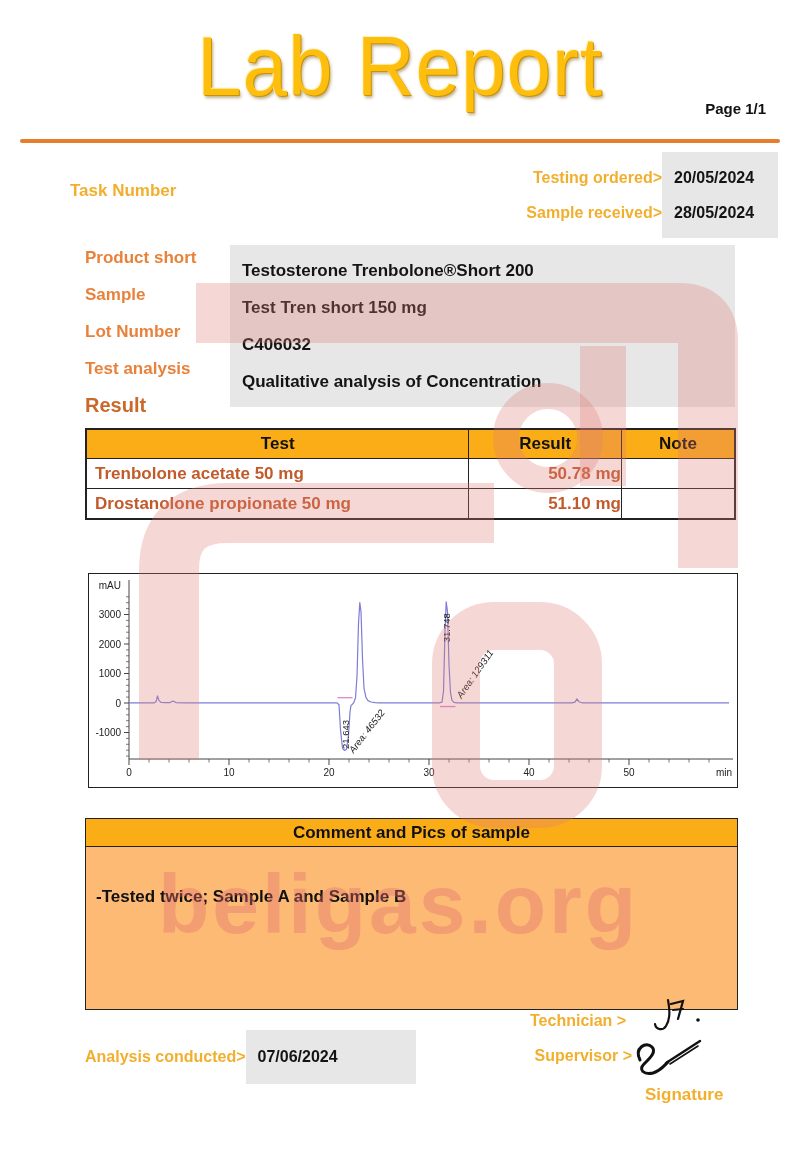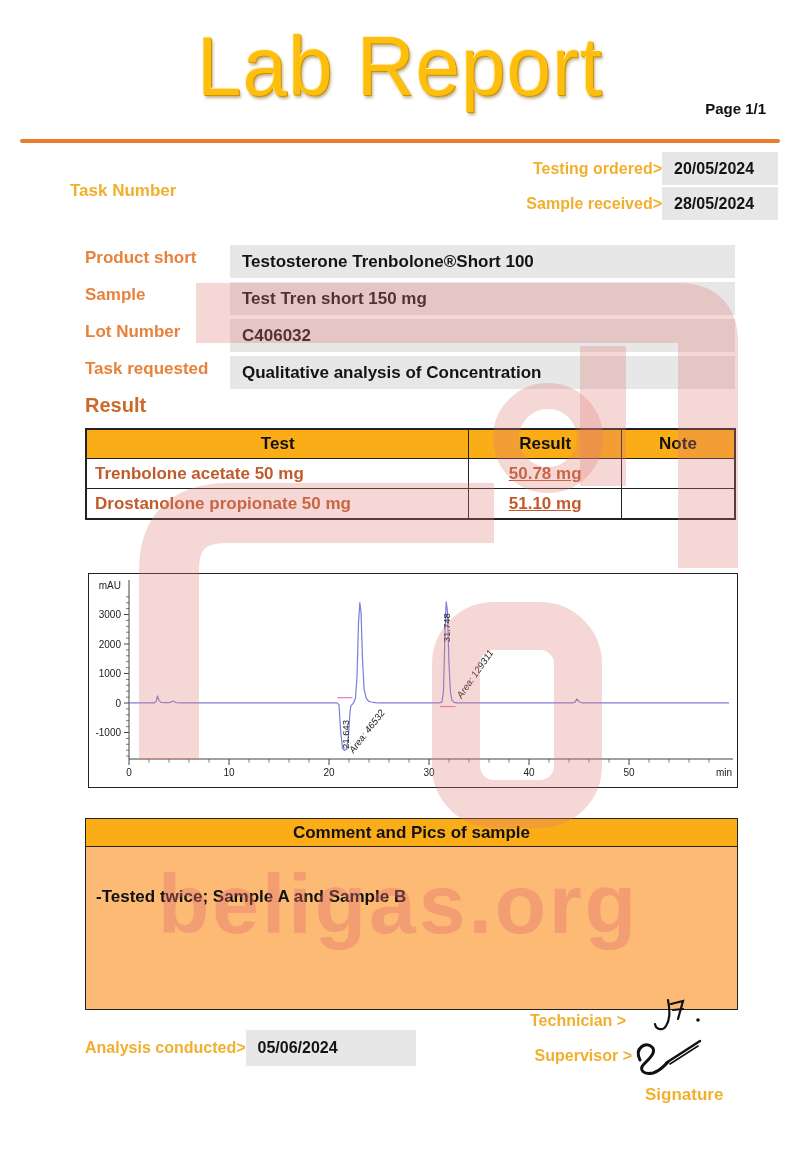--- a/index.html
+++ b/index.html
@@ -18,21 +18,21 @@
   }
   .page-indicator{top:100px;right:34px;font-size:15px;font-weight:bold;color:#111;}
   .head-rule{top:139px;left:20px;width:760px;height:4px;background:#E87E2D;border-radius:2px;}
 
   
   .gold{color:#F2AF2E;font-weight:bold;}
   .orange{color:#E8823B;font-weight:bold;}
   .meta-row{display:flex;align-items:center;font-size:16px;}
   .graybox{
     background:#E7E7E7;color:#141414;font-weight:bold;font-size:16px;
-    display:flex;align-items:center;padding:3px 12px;
+    display:flex;align-items:center;padding:12px 12px;
   }
   .row-testing{top:152px;right:22px;}
   .row-received{top:187px;right:22px;}
   .row-task{top:181px;left:70px;font-size:17px;}
   .datebox{width:92px;height:27px;}
   .taskbox{width:170px;height:28px;font-size:17px;}
 
   
   .info-label{left:85px;font-size:17px;width:140px;}
   .info-box{left:230px;width:481px;height:27px;font-size:17px;}
@@ -44,21 +44,21 @@
     border:2px solid #222;position:absolute;table-layout:fixed;
   }
   table.result th{
     background:#FBAD18;color:#111;font-size:17px;font-weight:bold;
     border:1.5px solid #222;height:28px;padding:0;
   }
   table.result td{
     border:1.5px solid #222;height:29px;font-size:17px;background:transparent;
     color:#C25A2B;font-weight:bold;padding:0 0 0 8px;
   }
-  table.result td.center{text-align:center;padding:0;text-decoration:underline;}
+  table.result td.center{text-align:right;padding:0;}
   .col-test{width:59%;} .col-result{width:23.5%;} .col-note{width:17.5%;}
 
   
   .chart-box{top:573px;left:88px;width:648px;height:213px;border:1.5px solid #222;background:#fff;}
   .chart-box svg{display:block;}
   .ax{stroke:#444;stroke-width:1;}
   .thin{stroke-width:0.7;}
   .tl{font-size:10px;fill:#222;font-family:"Liberation Sans",sans-serif;}
   .tr{fill:none;stroke:#7D7DD8;stroke-width:1.2;stroke-linejoin:round;}
   .mk{stroke:#E383CF;stroke-width:1.3;}
@@ -109,29 +109,29 @@
     <span class="gold">Sample received</span>
     <span class="gold">&gt;</span>
     <span class="graybox datebox">28/05/2024</span>
   </div>
   <div class="abs meta-row row-task">
     <span class="gold" style="font-size:17px">Task Number</span>
     <span style="width:12px"></span>
   </div>
 
   <div class="abs orange info-label" style="top:248px">Product short</div>
-  <div class="abs graybox info-box" style="top:245px">Testosterone Trenbolone®Short 100</div>
+  <div class="abs graybox info-box" style="top:245px">Testosterone Trenbolone®Short 200</div>
 
   <div class="abs orange info-label" style="top:285px">Sample</div>
   <div class="abs graybox info-box" style="top:282px">Test Tren short 150 mg</div>
 
   <div class="abs orange info-label" style="top:322px">Lot Number</div>
   <div class="abs graybox info-box" style="top:319px">C406032</div>
 
-  <div class="abs orange info-label" style="top:359px">Task requested</div>
+  <div class="abs orange info-label" style="top:359px">Test analysis</div>
   <div class="abs graybox info-box" style="top:356px">Qualitative analysis of Concentration</div>
 
   <div class="abs result-heading">Result</div>
   <table class="result">
     <colgroup>
         <col class="col-test">
         <col class="col-result">
         <col class="col-note">
       </colgroup>
     <tbody>
@@ -239,21 +239,21 @@
   </div>
 
   <div class="abs comment-box">
     <div class="comment-header">Comment and Pics of sample</div>
     <div class="comment-body">-Tested twice; Sample A and Sample B</div>
   </div>
 
   <div class="abs meta-row row-analysis">
     <span class="gold sig-label">Analysis conducted</span>
     <span class="gold sig-label">&gt;</span>
-    <span class="graybox analysisbox">05/06/2024</span>
+    <span class="graybox analysisbox">07/06/2024</span>
   </div>
 
   <div class="abs row-technician">
     <span class="gold sig-label">Technician</span>&nbsp;
     <span class="gold sig-label">&gt;</span>
   </div>
   <div class="abs row-supervisor">
     <span class="gold sig-label">Supervisor</span>&nbsp;
     <span class="gold sig-label">&gt;</span>
   </div>

